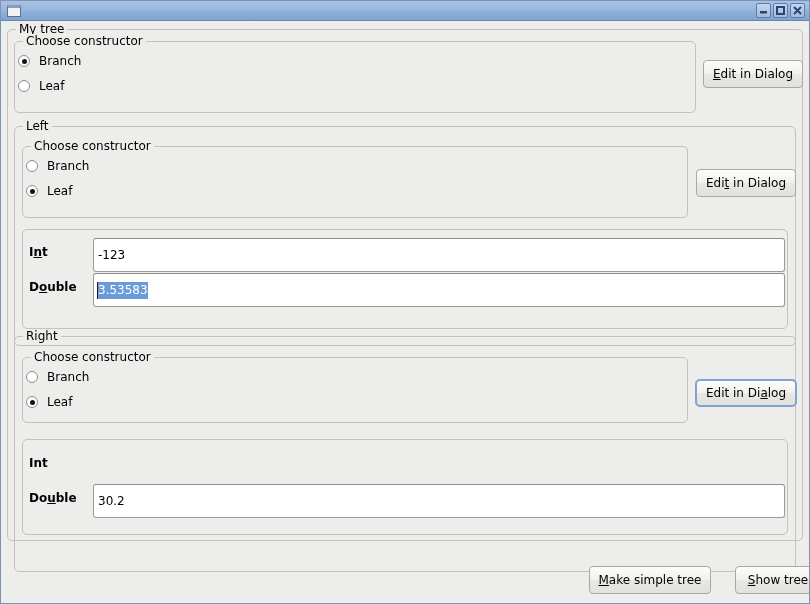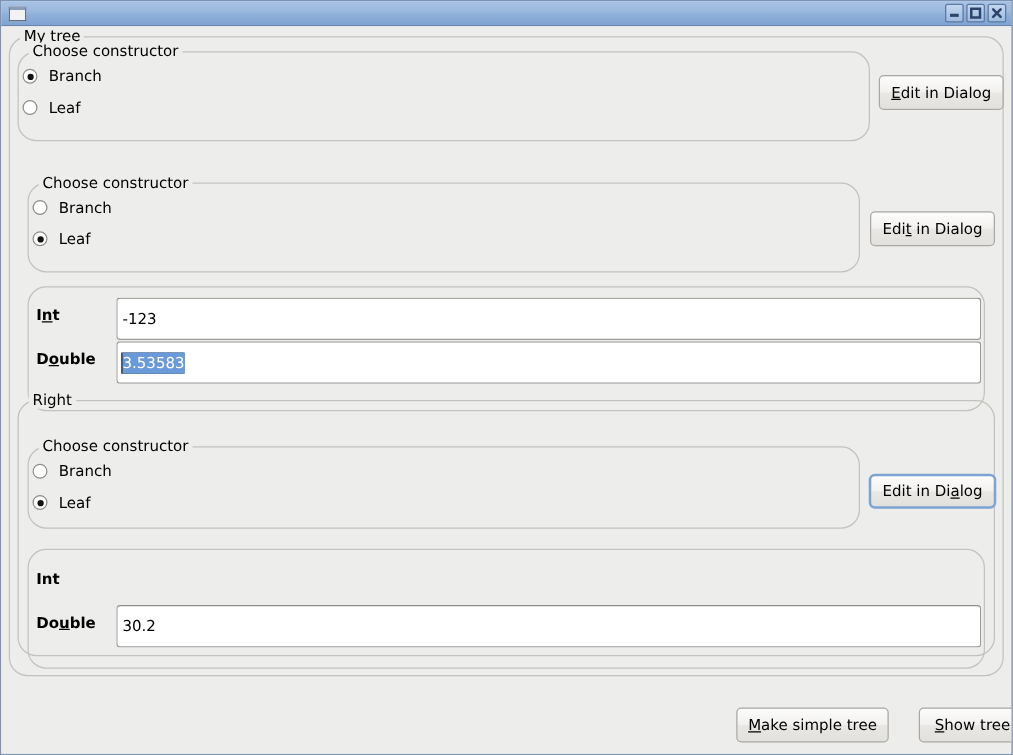--- a/index.html
+++ b/index.html
@@ -84,21 +84,21 @@
     position: relative;
     background: #ededeb;
     overflow: hidden;
   }
 
   
   .group {
     position: absolute;
     box-sizing: border-box;
     border: 1px solid #c3c2bf;
-    border-radius: 15px;
+    border-radius: 5px;
     background: transparent;
   }
   .group > .legend {
     position: absolute;
     top: -8px;
     left: 8px;
     background: #ededeb;
     padding: 0 3px;
     font-size: 12px;
     line-height: 14px;
@@ -234,20 +234,23 @@
       <span class="radio-label">Branch</span>
     </div>
     <div class="radio-row" style="left:17px; top:57px;">
       <span class="radio"></span>
       <span class="radio-label">Leaf</span>
     </div>
     <div class="btn" style="left:702px; top:39px; width:100px;">
       <span><span class="mn">E</span>dit in Dialog</span>
     </div>
 
+    <div class="group" style="left:13px; top:105px; width:782px; height:220px;">
+      <span class="legend">Left</span>
+    </div>
 
     <div class="group" style="left:21px; top:125px; width:666px; height:72px;">
       <span class="legend">Choose constructor</span>
     </div>
     <div class="radio-row" style="left:25px; top:137px;">
       <span class="radio"></span>
       <span class="radio-label">Branch</span>
     </div>
     <div class="radio-row" style="left:25px; top:162px;">
       <span class="radio checked"></span>
@@ -262,21 +265,21 @@
     <span class="field-label" style="left:28px; top:224px;">I<span class="mn">n</span>t</span>
     <div class="textinput" style="left:92px; top:217px; width:692px;">
       <span class="val">-123</span>
     </div>
 
     <span class="field-label" style="left:28px; top:259px;">D<span class="mn">o</span>uble</span>
     <div class="textinput" style="left:92px; top:252px; width:692px;">
       <span class="val sel">3.53583</span>
     </div>
 
-    <div class="group" style="left:13px; top:299px; width:782px; height:205px;">
+    <div class="group" style="left:13px; top:315px; width:782px; height:236px;">
       <span class="legend">Right</span>
     </div>
 
     <div class="group" style="left:21px; top:336px; width:666px; height:66px;">
       <span class="legend">Choose constructor</span>
     </div>
     <div class="radio-row" style="left:25px; top:348px;">
       <span class="radio"></span>
       <span class="radio-label">Branch</span>
     </div>

